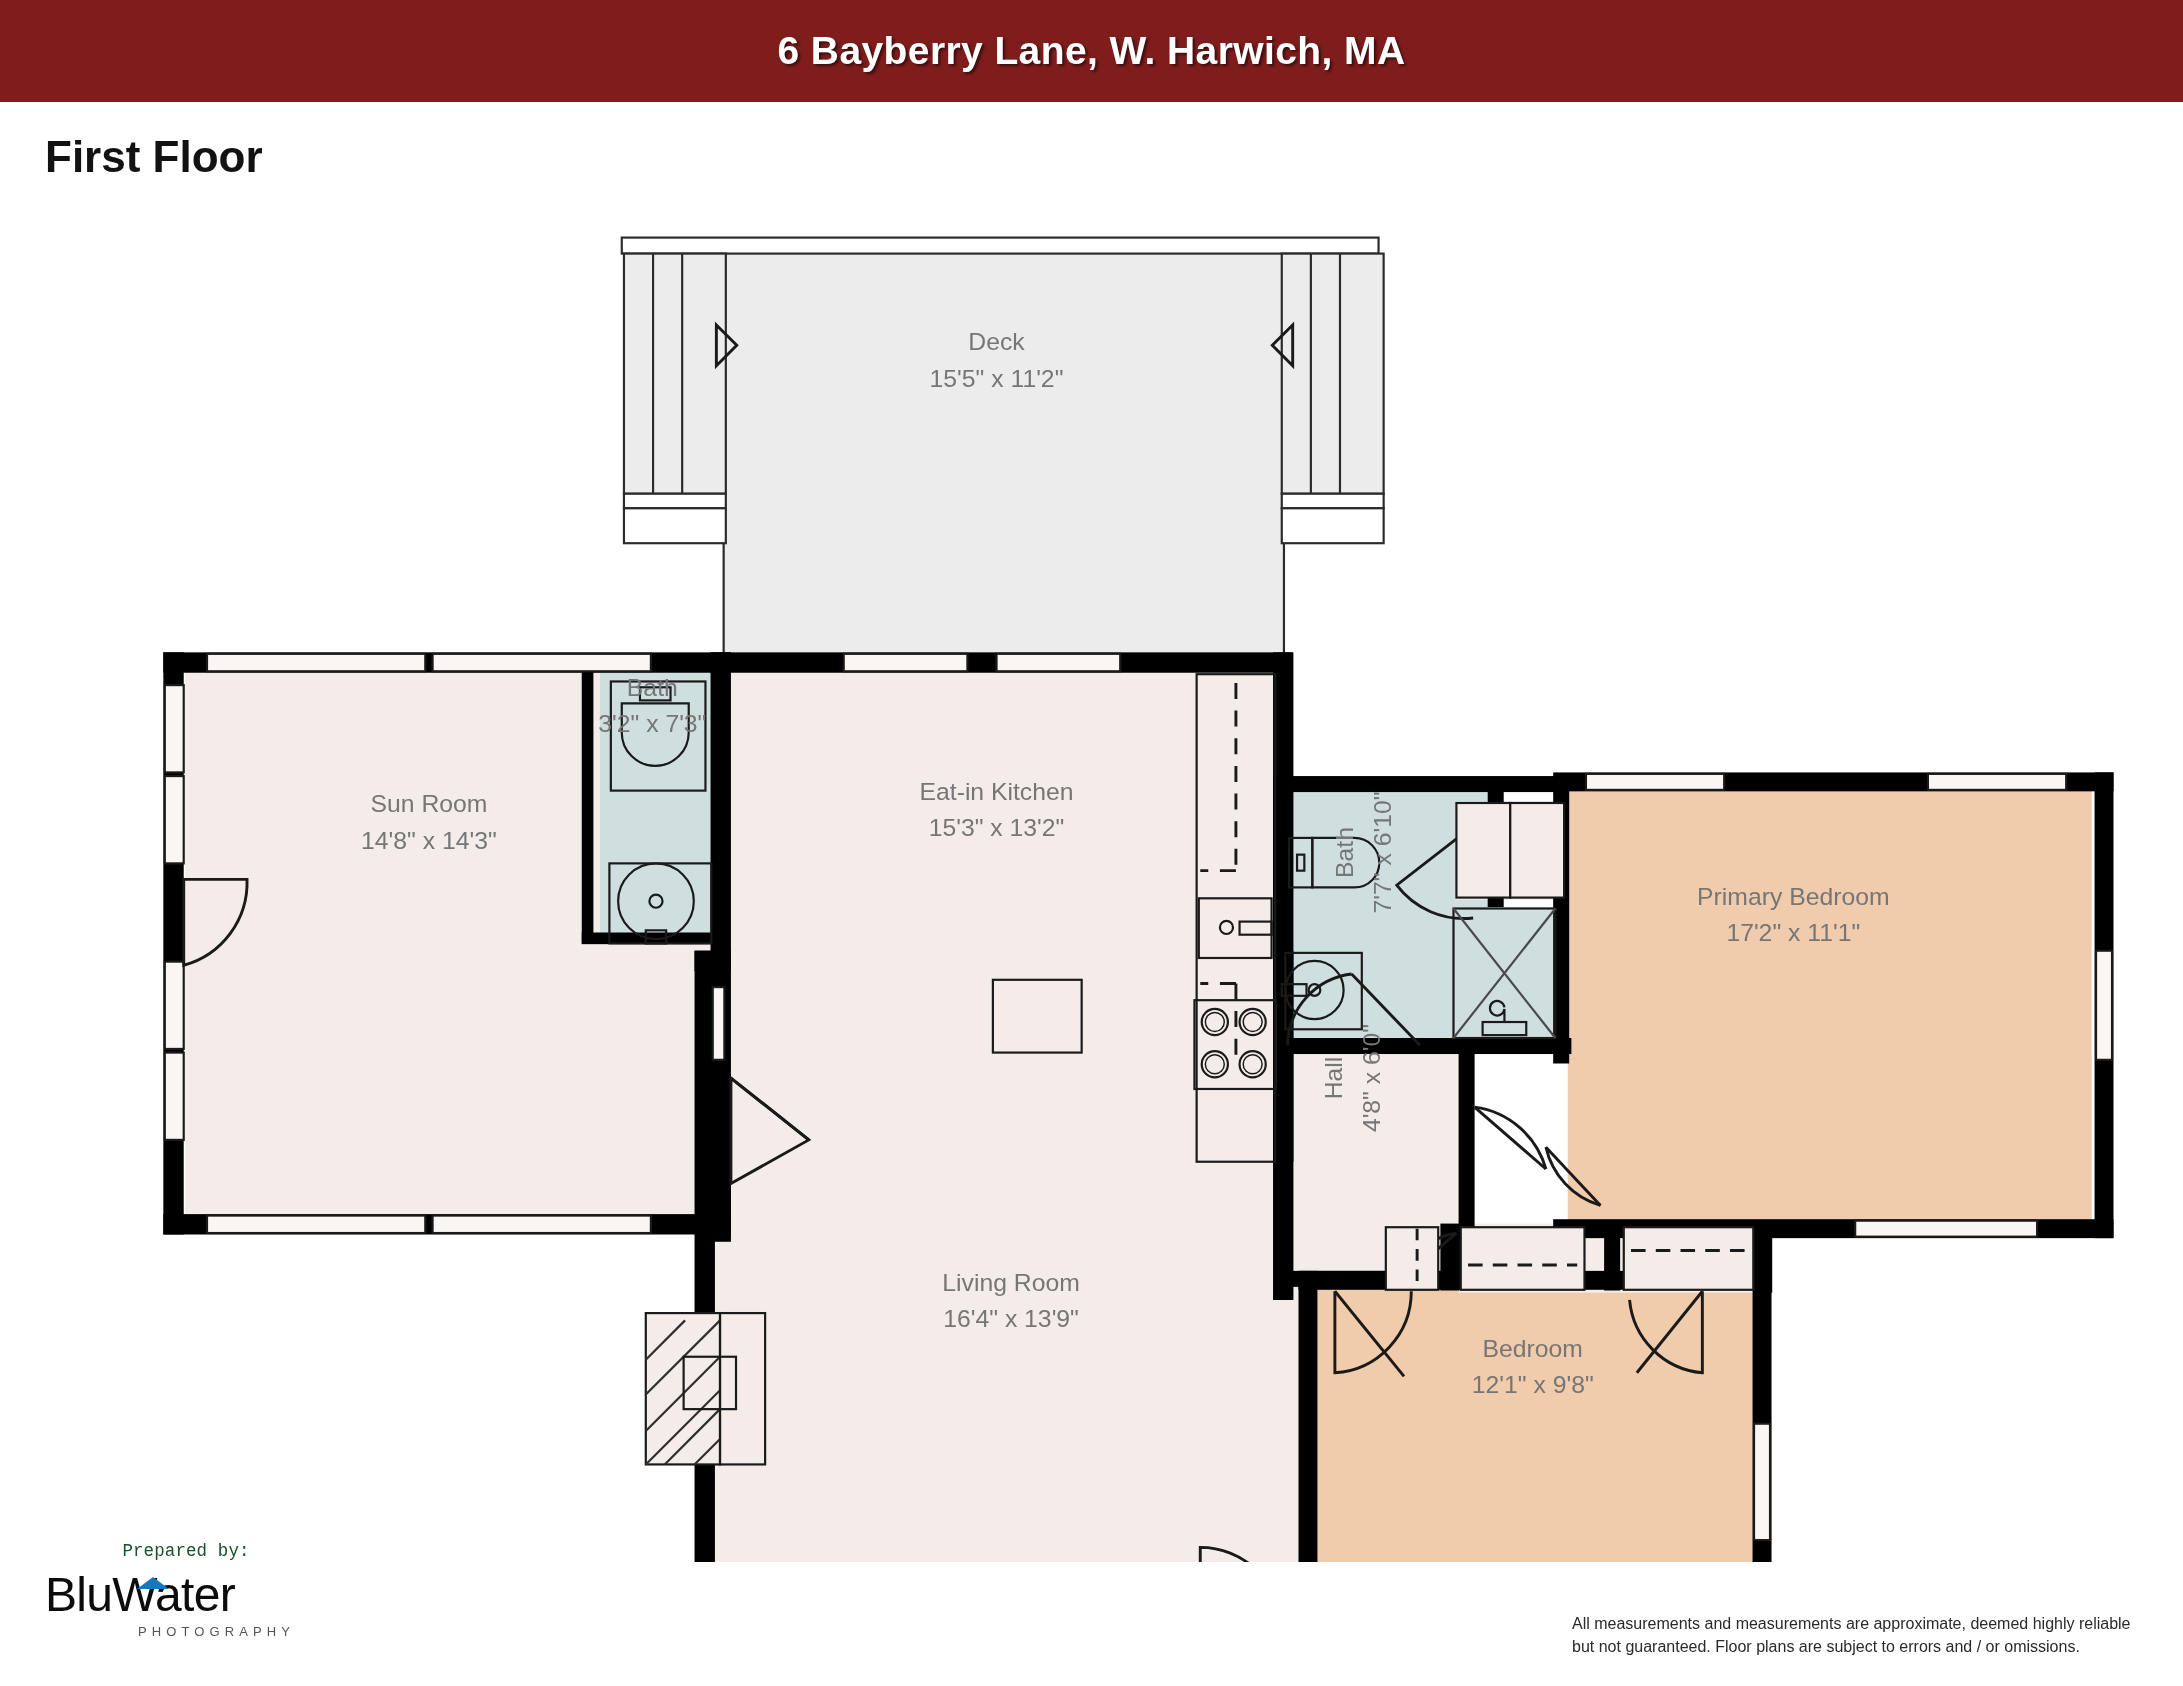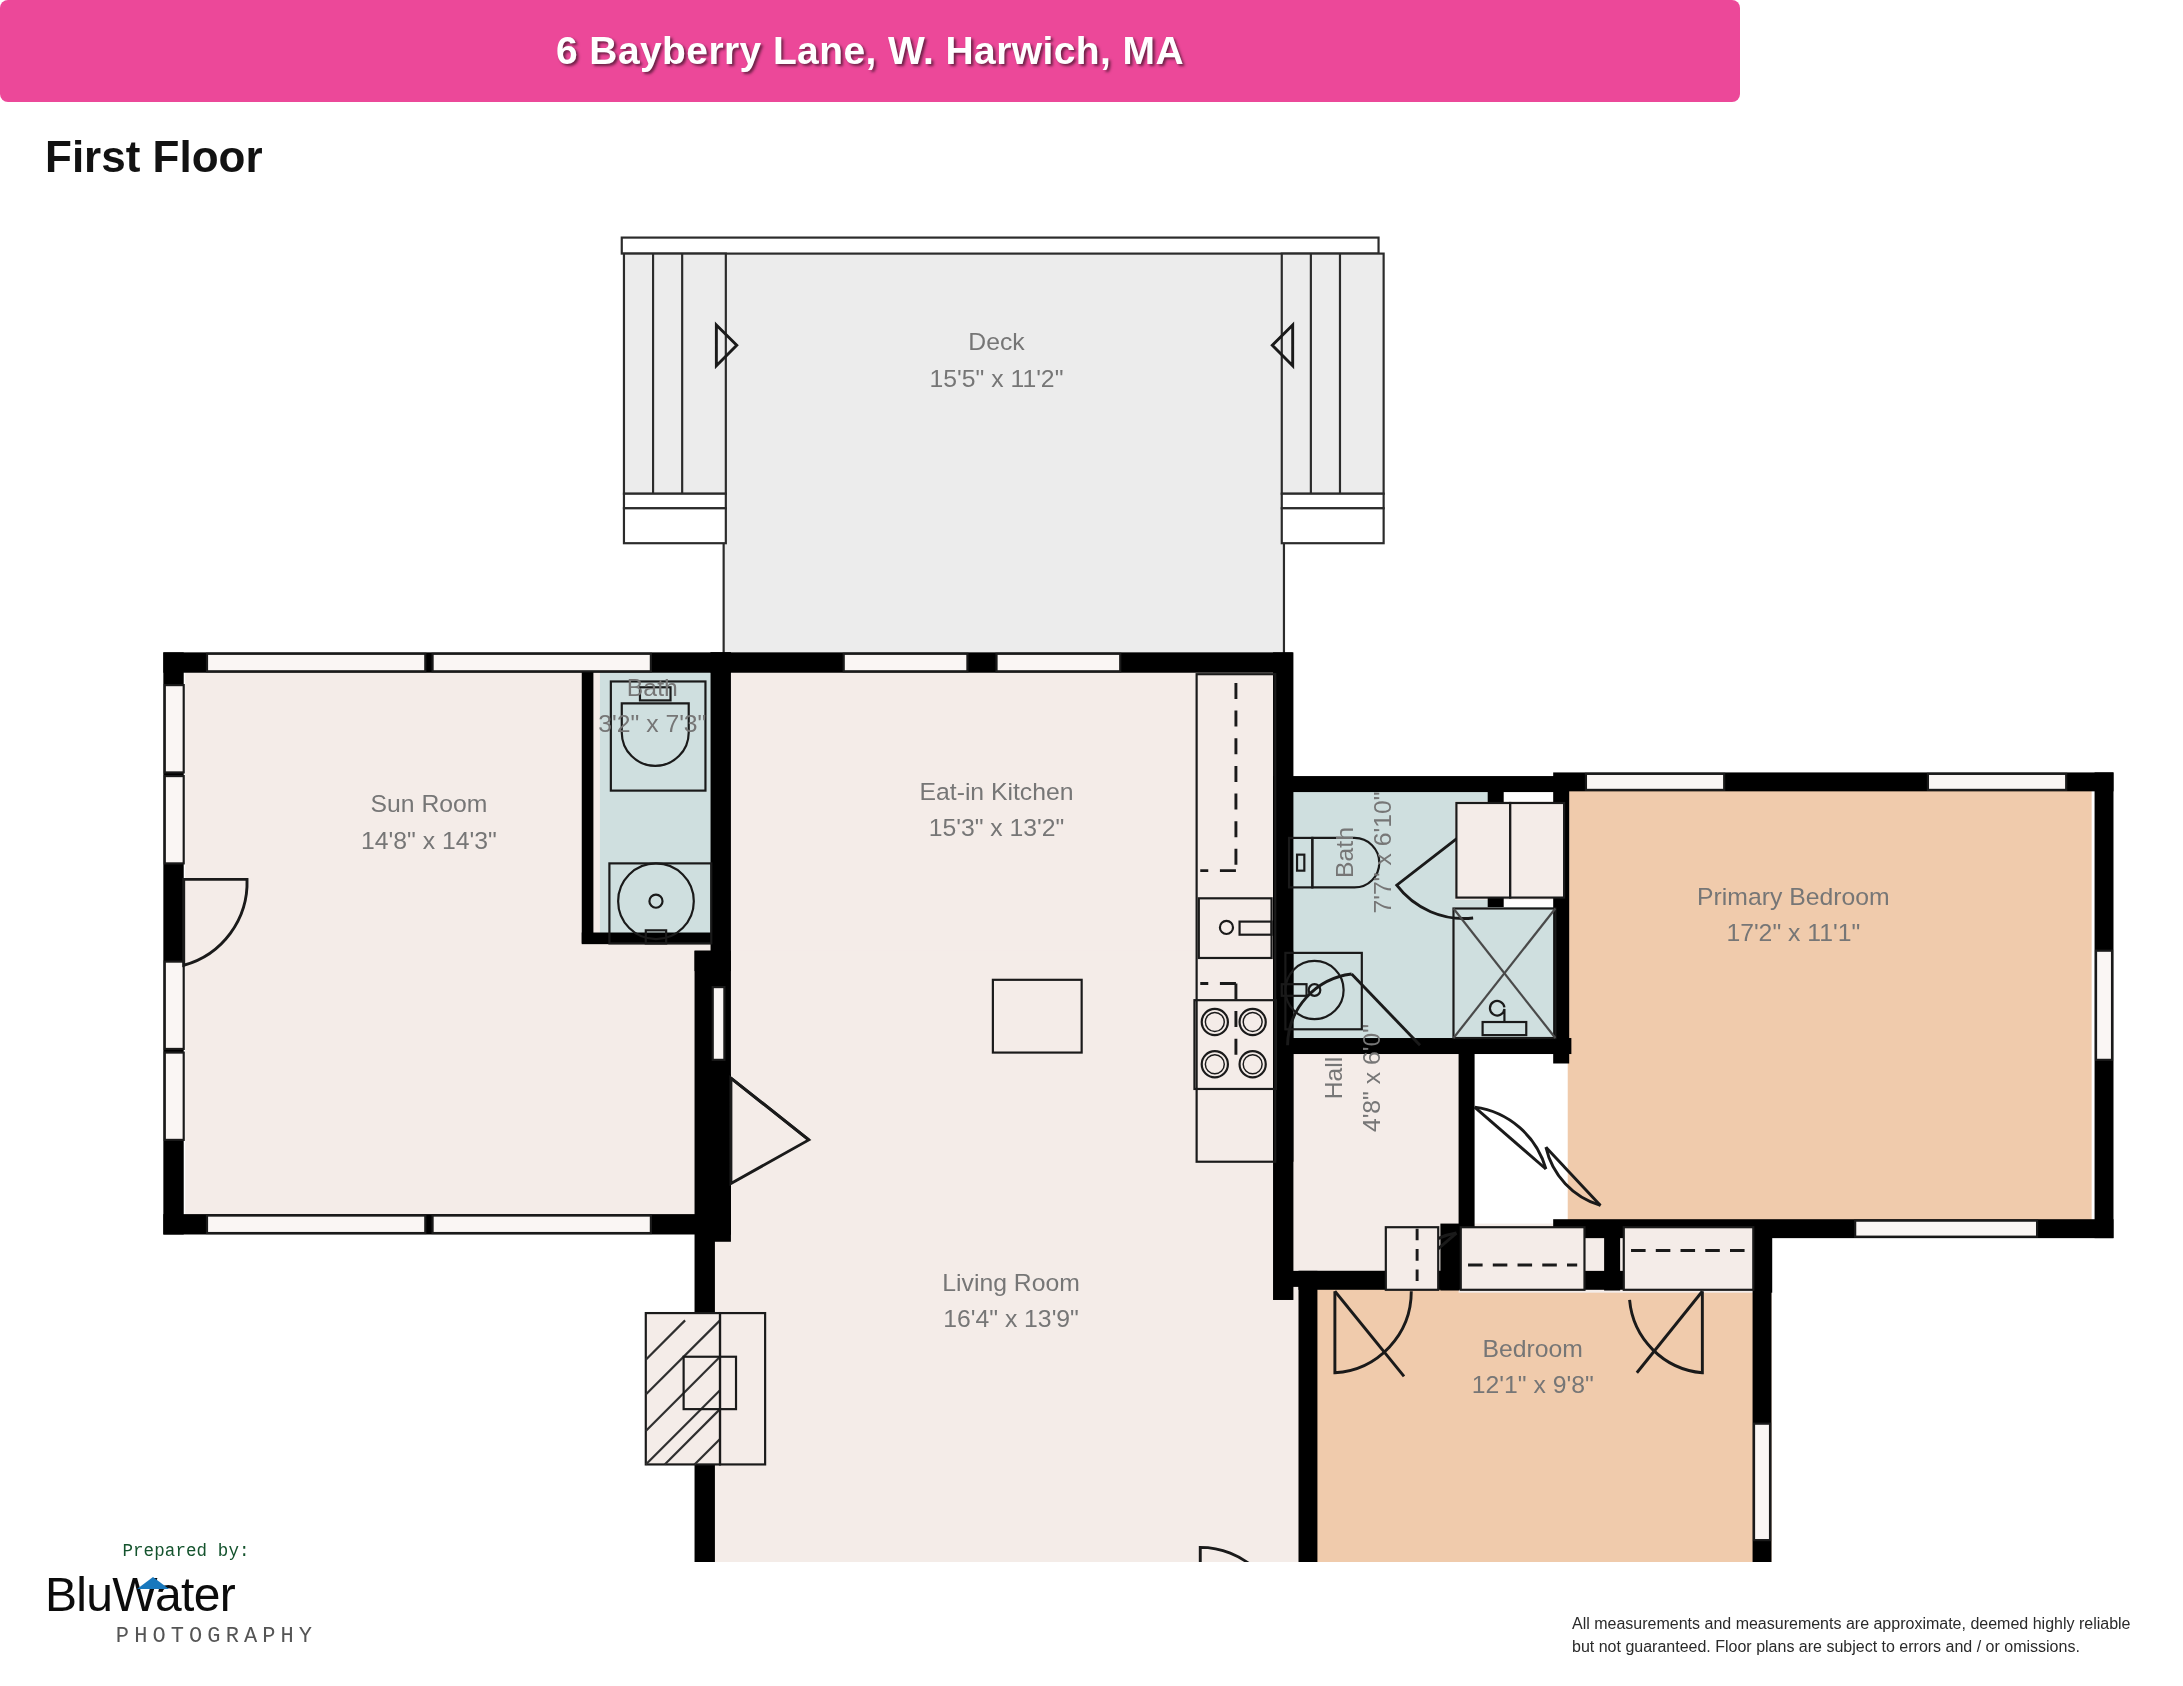--- a/index.html
+++ b/index.html
@@ -12,27 +12,26 @@
     height: 1687px;
     font-family: "Liberation Sans", sans-serif;
     position: relative;
     overflow: hidden;
   }
 
   
   .header-banner {
     position: absolute;
     left: 0; top: 0;
-    width: 1740px;
+    width: 2183px;
     height: 102px;
-    background: #ec4899;
+    background: #7f1d1d;
     display: flex;
     align-items: center;
     justify-content: center;
-    border-radius: 8px;
   }
   .header-title {
     color: #ffffff;
     font-size: 39px;
     font-weight: bold;
     letter-spacing: 0.4px;
     text-shadow: 2.2px 2.2px 2.9px rgba(0,0,0,0.55);
     font-family: "Liberation Sans", sans-serif;
     white-space: nowrap;
   }
@@ -98,22 +97,22 @@
   .logo-roof {
     position: absolute;
     left: 92px;
     top: 14.6px;
     width: 0; height: 0;
     border-left: 16px solid transparent;
     border-right: 16px solid transparent;
     border-bottom: 12.4px solid #1878bd;
   }
   .logo-sub {
-    font-family: Liberation Mono, monospace;
-    font-size: 22px;
+    font-family: Liberation Sans, sans-serif;
+    font-size: 13px;
     color: #555555;
     letter-spacing: 5.1px;
     text-align: center;
     width: 291px;
     margin-top: -5.8px;
     margin-left: 26px;
   }
   .disclaimer {
     position: absolute;
     right: 29px;

